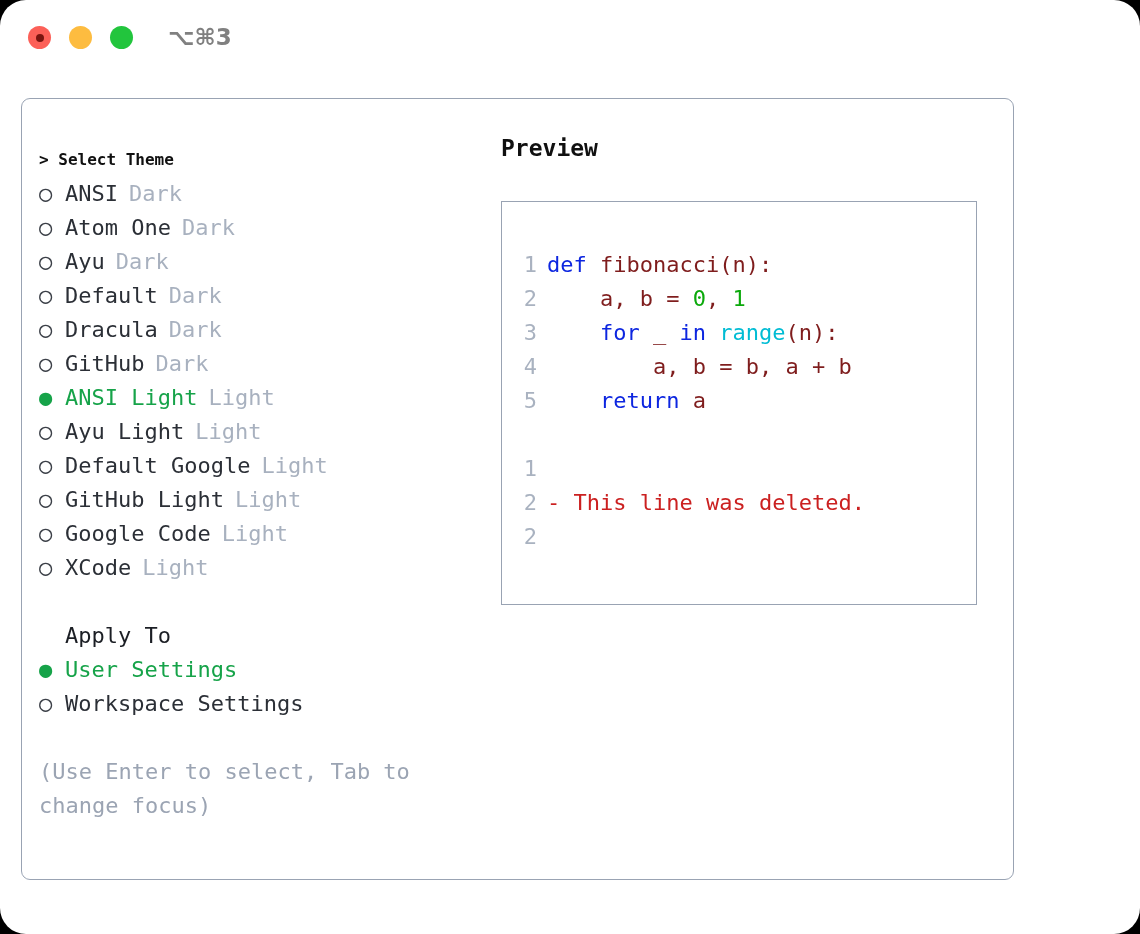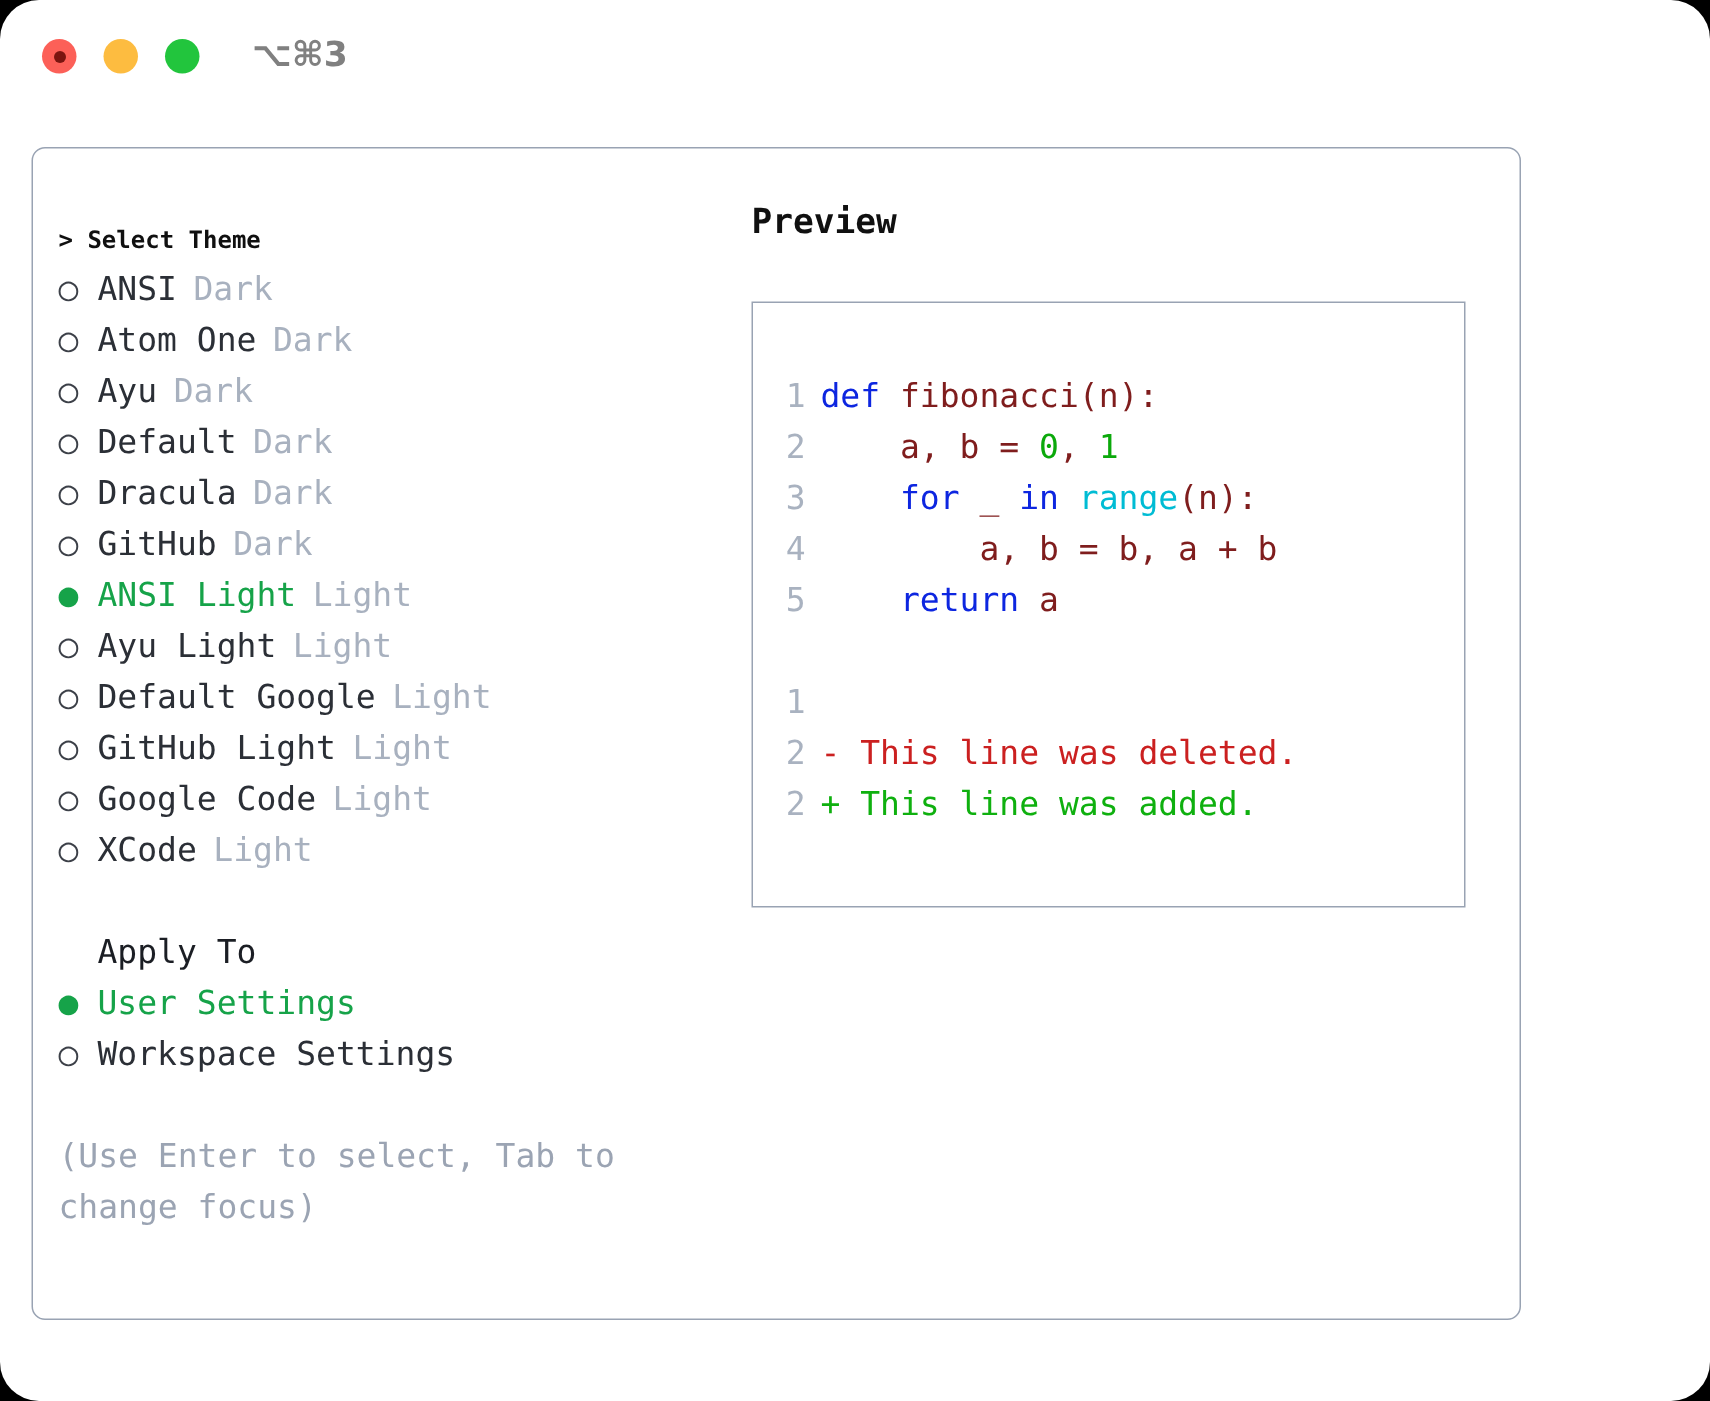--- a/index.html
+++ b/index.html
@@ -242,20 +242,20 @@
               <div class="code-line"><span class="lineno">1</span><span class="codetext"><span class="tok-kw">def</span><span class="tok-id"> fibonacci(n):</span></span></div>
               <div class="code-line"><span class="lineno">2</span><span class="codetext"><span class="tok-id">    a, b = </span><span class="tok-num">0</span><span class="tok-id">, </span><span class="tok-num">1</span></span></div>
               <div class="code-line"><span class="lineno">3</span><span class="codetext"><span class="tok-id">    </span><span class="tok-kw">for</span><span class="tok-id"> _ </span><span class="tok-kw">in</span><span class="tok-id"> </span><span class="tok-fn">range</span><span class="tok-id">(n):</span></span></div>
               <div class="code-line"><span class="lineno">4</span><span class="codetext"><span class="tok-id">        a, b = b, a + b</span></span></div>
               <div class="code-line"><span class="lineno">5</span><span class="codetext"><span class="tok-id">    </span><span class="tok-kw">return</span><span class="tok-id"> a</span></span></div>
             </div>
           <div class="diff-gap"></div>
           <div id="diff-block">
               <div class="code-line"><span class="lineno">1</span></div>
               <div class="code-line"><span class="lineno">2</span><span class="diff-del">- This line was deleted.</span></div>
-              <div class="code-line"><span class="lineno">2</span><span class="diff-add">+ This line was added.</span></div>
+              <div class="code-line"><span class="lineno">2</span></div>
             </div>
         </div>
       </div>
 
     </div>
   </div>
 </div>
 
 </body></html>

